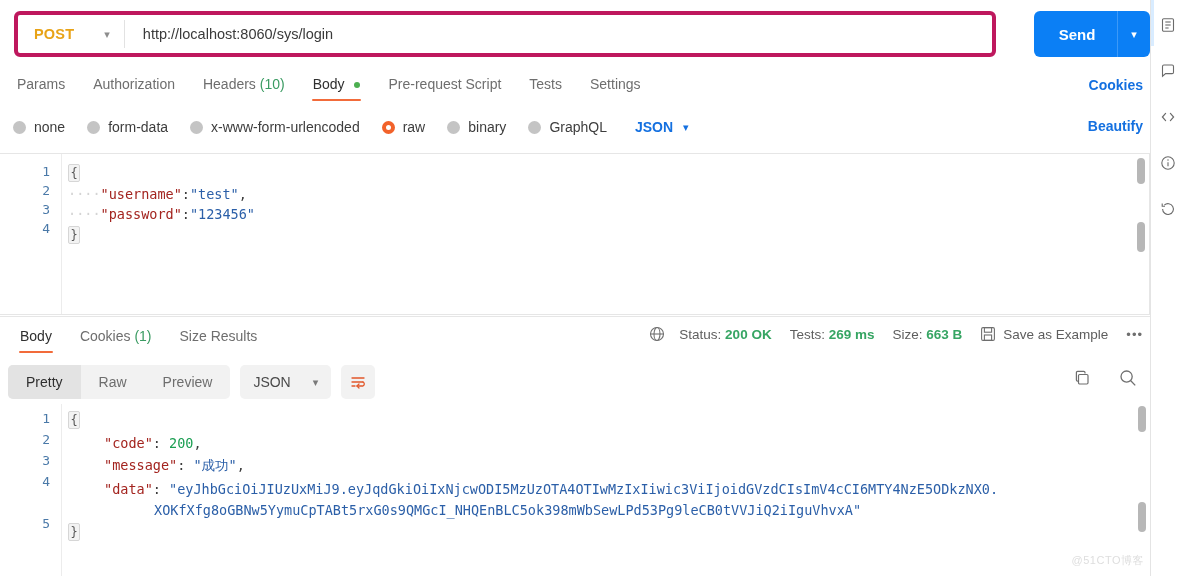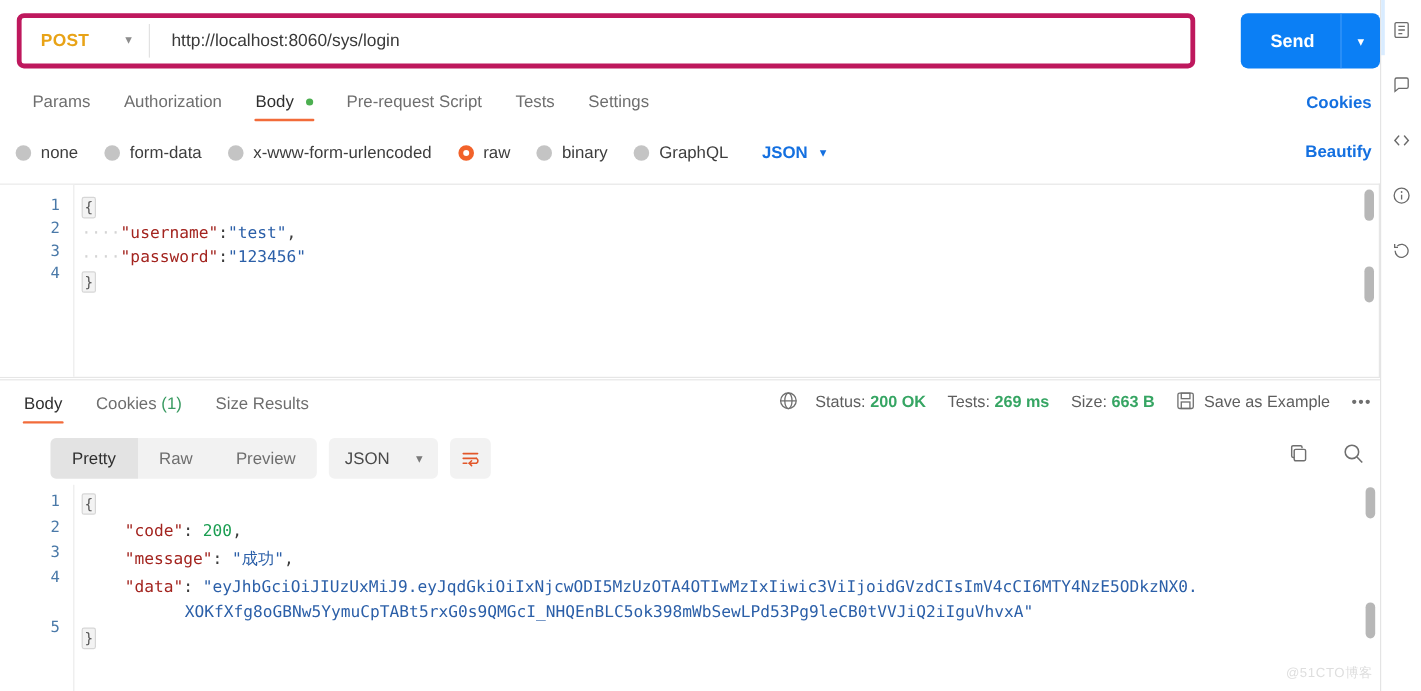--- a/index.html
+++ b/index.html
@@ -52,21 +52,21 @@
   .send-label {
     flex: 1; text-align: center; color: #fff; font-size: 15px; font-weight: 700;
     padding-left: 3px;
   }
   .send-sep { width: 1px; height: 46px; background: #3c99f8; }
   .send-caret { width: 32px; text-align: center; color: #fff; font-size: 11px; }
 
   
   .req-tabs {
     position: absolute; left: 0; top: 70px; width: 1150px; height: 33px;
-    display: flex; align-items: flex-start; padding-left: 13px; gap: 0;
+    display: flex; align-items: flex-start; padding-left: 3px; gap: 0;
   }
   .rtab {
     position: relative; padding: 0 14px; height: 31px; line-height: 28px;
     font-size: 14px; color: #6e6e6e; white-space: nowrap;
   }
   .rtab.active { color: #2f2f2f; }
   .rtab.active::after {
     content: ""; position: absolute; left: 13px; right: 13px; bottom: 0;
     height: 2.5px; background: #f26b3a; border-radius: 2px;
   }
@@ -152,21 +152,21 @@
   .green { color: #36a563; font-weight: 600; }
   .meta-icon { display: inline-flex; align-items: center; color: #6f6f6f; margin-right: 14px; }
   .dots { letter-spacing: 1px; color: #6f6f6f; font-size: 13px; }
 
   .view-toolbar {
     position: absolute; left: 8px; top: 365px; height: 34px;
     display: flex; align-items: center; gap: 10px;
   }
   .seg {
     display: flex; align-items: center; background: #f2f2f2; border-radius: 5px;
-    height: 34px; overflow: hidden; margin-left: 34px;
+    height: 34px; overflow: hidden;
   }
   .seg-item {
     padding: 0 18px; height: 34px; line-height: 34px; font-size: 14px; color: #6e6e6e;
   }
   .seg-item.active { background: #e3e3e3; color: #2f2f2f; }
   .fmt-select {
     display: flex; align-items: center; gap: 22px; background: #f2f2f2;
     border-radius: 5px; height: 34px; padding: 0 13px;
   }
   .fmt-select .t { font-size: 14px; color: #4a4a4a; }
@@ -209,20 +209,24 @@
     <div class="send-sep"></div>
     <div class="send-caret">▾</div>
   </div>
 
   <div class="req-tabs">
     <div class="rtab">
       <span>Params</span>
     </div>
     <div class="rtab">
       <span>Authorization</span>
+    </div>
+    <div class="rtab">
+      <span>Headers</span>
+      <span class="count">(10)</span>
     </div>
     <div class="rtab active">
       <span>Body</span>
       <span class="dot-green"></span>
     </div>
     <div class="rtab">
       <span>Pre-request Script</span>
     </div>
     <div class="rtab">
       <span>Tests</span>

